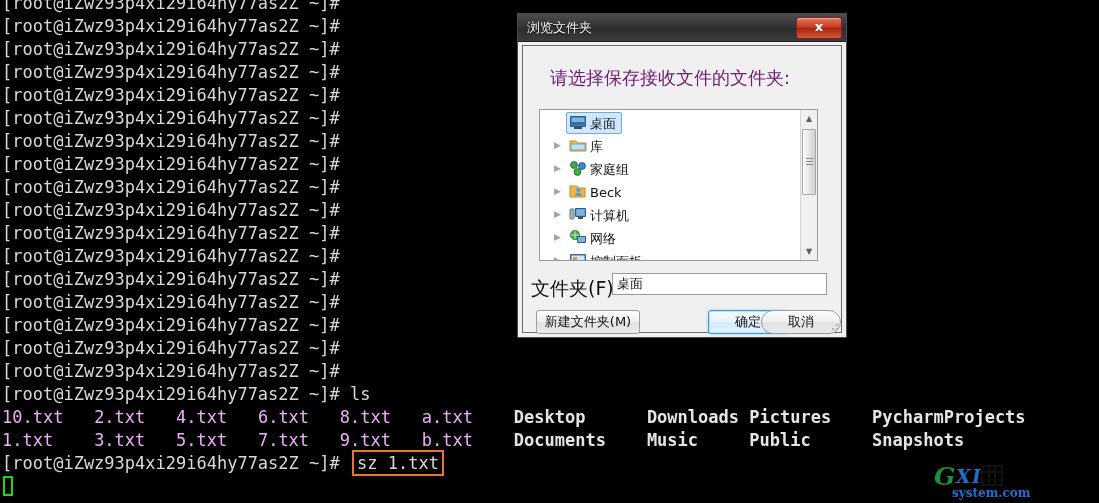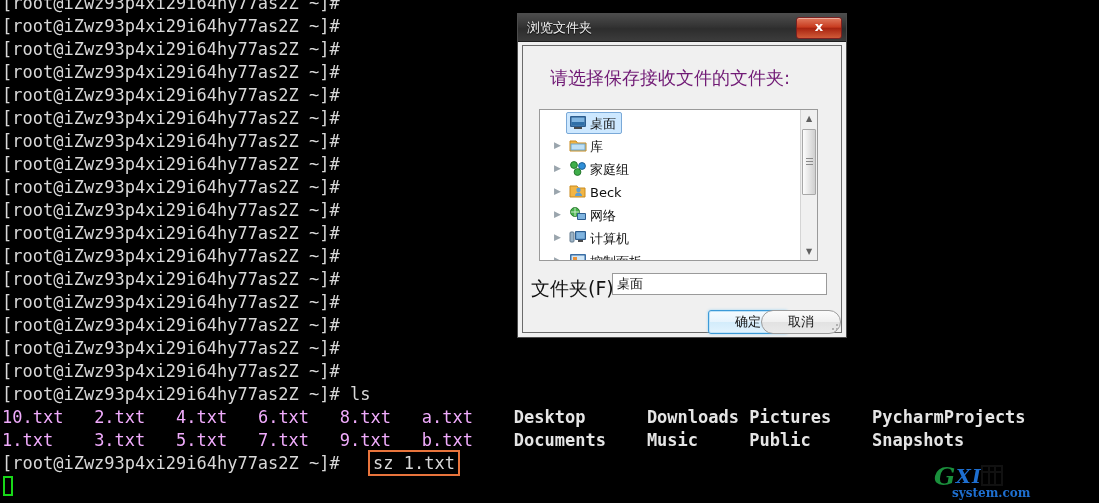--- a/index.html
+++ b/index.html
@@ -34,21 +34,21 @@
     line-height: 23px;
     white-space: pre;
     letter-spacing: 0px;
   }
   #term-lines { position: absolute; left: 2px; top: -8px; }
   .dir-blue { color: #e5e5e5; font-weight: bold; }
   .file-white { color: #f0abfc; }
   .cmd-hl {
     outline: 2px solid #e8743c;
     padding: 1px 3px;
-    margin-left: 20px;
+    margin-left: 4px;
   }
   #cursor-box {
     position: absolute;
     left: 3px; top: 476px;
     width: 10px; height: 20px;
     border: 2px solid #18d818;
     box-sizing: border-box;
   }
 
   
@@ -311,31 +311,31 @@
                     <circle cx="5" cy="5" r="3.4" fill="#3fae4a" stroke="#25772d"></circle>
                     <circle cx="13" cy="6" r="3.4" fill="#2f8fd8" stroke="#1d5f94"></circle>
                     <circle cx="8.5" cy="12" r="3.4" fill="#3fae4a" stroke="#25772d"></circle>
                   </svg></span><span class="tlabel">家庭组</span></span></div>
             <div class="tree-row"><span class="expander">▶</span><span class="label-wrap"><span class="ticon"><svg width="18" height="16" viewBox="0 0 18 16">
                     <path d="M1 3h7l1.5 2H16v9H1z" fill="#f2b544" stroke="#c98b1e"></path>
                     <circle cx="9.5" cy="7" r="2.2" fill="#5d9fd4"></circle>
                     <path d="M6 13c0-2.3 1.6-3.6 3.5-3.6S13 10.7 13 13z" fill="#5d9fd4"></path>
                   </svg></span><span class="tlabel">Beck</span></span></div>
             <div class="tree-row"><span class="expander">▶</span><span class="label-wrap"><span class="ticon"><svg width="18" height="16" viewBox="0 0 18 16">
+                    <rect x="1" y="3" width="4" height="10" rx="1" fill="#9bb3c6" stroke="#62798c"></rect>
+                    <rect x="6" y="2" width="11" height="9" rx="1" fill="#2c5d8f"></rect>
+                    <rect x="7.2" y="3.2" width="8.6" height="6.6" fill="#7fb4e0"></rect>
+                    <rect x="9" y="11" width="5" height="2" fill="#4a4a4a"></rect>
+                  </svg></span><span class="tlabel">计算机</span></span></div>
+            <div class="tree-row"><span class="expander">▶</span><span class="label-wrap"><span class="ticon"><svg width="18" height="16" viewBox="0 0 18 16">
                     <circle cx="6" cy="6" r="4.5" fill="#46b04a" stroke="#2a7a2e"></circle>
                     <path d="M1.6 6h8.8M6 1.6v8.8" stroke="#d9f0da" stroke-width="0.9"></path>
                     <rect x="8" y="7" width="9" height="7" rx="1" fill="#2c5d8f"></rect>
                     <rect x="9" y="8" width="7" height="5" fill="#7fb4e0"></rect>
                   </svg></span><span class="tlabel">网络</span></span></div>
-            <div class="tree-row"><span class="expander">▶</span><span class="label-wrap"><span class="ticon"><svg width="18" height="16" viewBox="0 0 18 16">
-                    <rect x="1" y="3" width="4" height="10" rx="1" fill="#9bb3c6" stroke="#62798c"></rect>
-                    <rect x="6" y="2" width="11" height="9" rx="1" fill="#2c5d8f"></rect>
-                    <rect x="7.2" y="3.2" width="8.6" height="6.6" fill="#7fb4e0"></rect>
-                    <rect x="9" y="11" width="5" height="2" fill="#4a4a4a"></rect>
-                  </svg></span><span class="tlabel">计算机</span></span></div>
             <div class="tree-row"><span class="expander">▶</span><span class="label-wrap"><span class="ticon"><svg width="18" height="16" viewBox="0 0 18 16">
                     <rect x="1" y="2" width="16" height="11" rx="1" fill="#3a6ea5"></rect>
                     <rect x="2.5" y="3.5" width="13" height="8" fill="#cfe6f7"></rect>
                     <rect x="4" y="5" width="4" height="4" fill="#e8913a"></rect>
                   </svg></span><span class="tlabel">控制面板</span></span></div>
           </div>
 
         <div id="tree-scroll">
           <div class="sb-arrow up">▲</div>
           <div id="sb-thumb">
@@ -347,20 +347,21 @@
           </div>
           <div class="sb-arrow down">▼</div>
         </div>
       </div>
 
       <div id="folder-row">
         <div id="folder-label">文件夹(F):</div>
         <input id="folder-input" type="text" value="桌面" style="">
       </div>
 
+      <div class="dlg-btn" id="btn-new">新建文件夹(M)</div>
       <div class="dlg-btn" id="btn-ok">确定</div>
       <div class="dlg-btn" id="btn-cancel">取消</div>
 
       <div id="resize-grip">
         <i style="right:0;bottom:0;"></i>
         <i style="right:4px;bottom:0;"></i>
         <i style="right:0;bottom:4px;"></i>
       </div>
     </div>
   </div>

